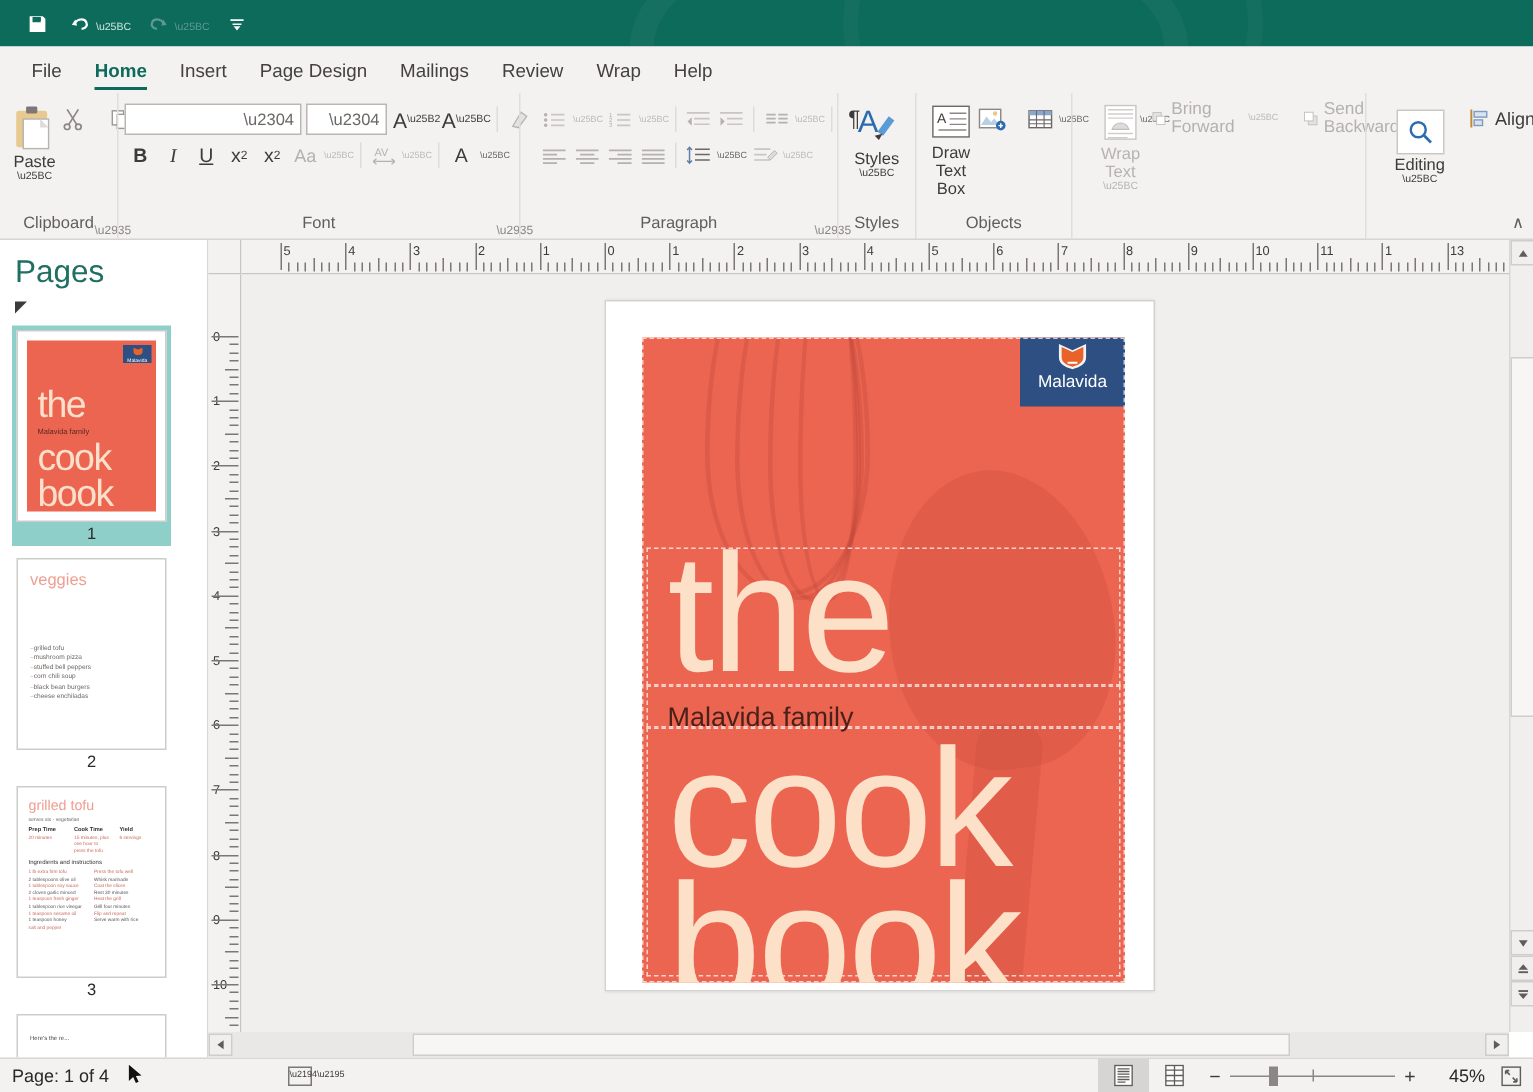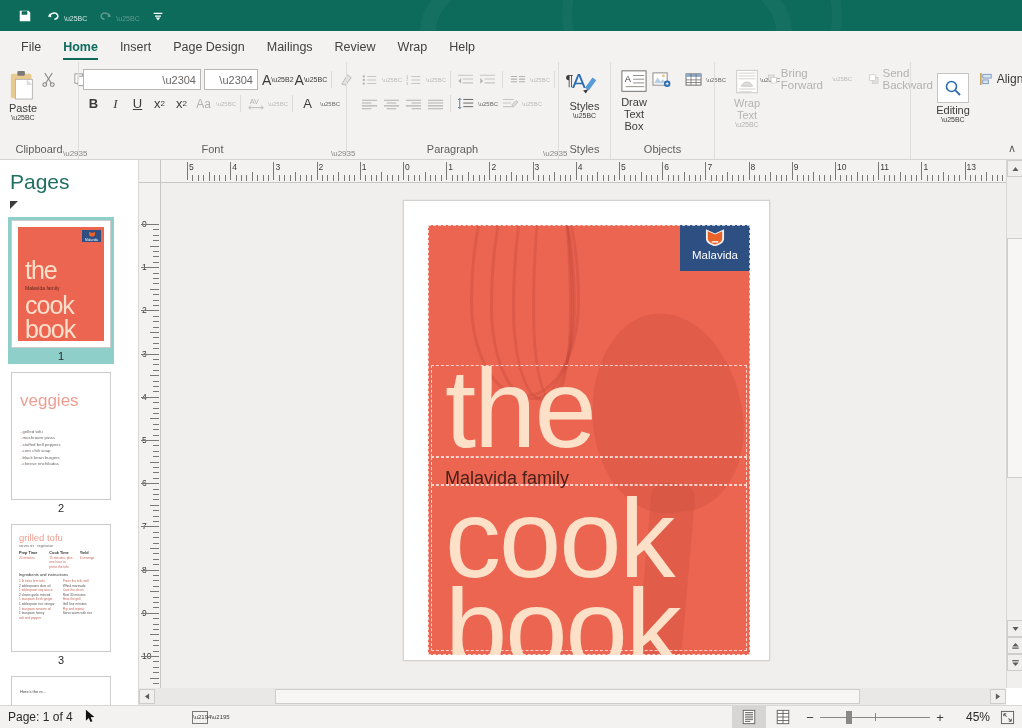--- a/index.html
+++ b/index.html
@@ -152,21 +152,21 @@
   .mini-badge {
     position: absolute; right: 3px; top: 3px; width: 19px; height: 12px; background: #2d4f82;
     font-size: 3px; color: #fff; text-align: center; line-height: 16px; overflow: hidden;
   }
   .mini-the { position:absolute; left: 7px; top: 32px; color: #fde0cb; font-size: 25px; line-height: 22px; letter-spacing: -1px;}
   .mini-sub { position:absolute; left: 7px; top: 58px; color: #5a2a20; font-size: 5px; }
   .mini-cook { position:absolute; left: 7px; top: 66px; color: #fde0cb; font-size: 25px; line-height: 24px; letter-spacing: -1px;}
   .mini-book { position:absolute; left: 7px; top: 90px; color: #fde0cb; font-size: 25px; line-height: 24px; letter-spacing: -1px;}
 
   
-  .mini-veg-title { position: absolute; left: 8px; top: 18px; font-size: 17px; color: #ef9e92; }
+  .mini-veg-title { position: absolute; left: 8px; top: 8px; font-size: 11px; color: #ef9e92; }
   .mini-list { position: absolute; left: 8px; top: 56px; right: 8px; }
   .mini-list div {
     font-size: 4.4px; color: #6d6a68; line-height: 6.4px; white-space: nowrap;
   }
   .mini-list div::before { content: "\2013 "; color: #ef9e92; }
 
   
   .mini-rec-title { position: absolute; left: 7px; top: 7px; font-size: 9.5px; color: #ef9e92; }
   .mini-rec-sub { position: absolute; left: 7px; top: 19px; font-size: 3.4px; color: #6d6a68; }
   .mini-cols { position: absolute; left: 7px; top: 26px; right: 7px; display: flex; gap: 7px; }
@@ -690,21 +690,21 @@
                   <path d="M12 4 C16 5 17 9 15 12" stroke="#b4b1af" stroke-width="1" fill="none"></path>
                 </svg>
             </div>
             <div class="mini-caret dis">\u25BC</div>
           </div>
         </div>
       </div>
     </div>
 
     <div class="rgroup" style="width:72px">
-      <div class="rgroup-body" style="justify-content:flex-end;padding-top:6px">
+      <div class="rgroup-body" style="justify-content:center;padding-top:6px">
         <div class="bigbtn">
           <span class="icn" style="border:1px solid #c8c6c4;background:#fff;width:32px;height:30px">
             <svg width="18" height="18" viewBox="0 0 18 18">
                 <circle cx="7.5" cy="7.5" r="5" fill="none" stroke="#2b6cb0" stroke-width="1.6"></circle>
                 <path d="M11.2 11.2 L16 16" stroke="#2b6cb0" stroke-width="1.8"></path>
               </svg>
           </span>
           <span class="lbl">Editing</span>
           <span class="cart">\u25BC</span>
         </div>

